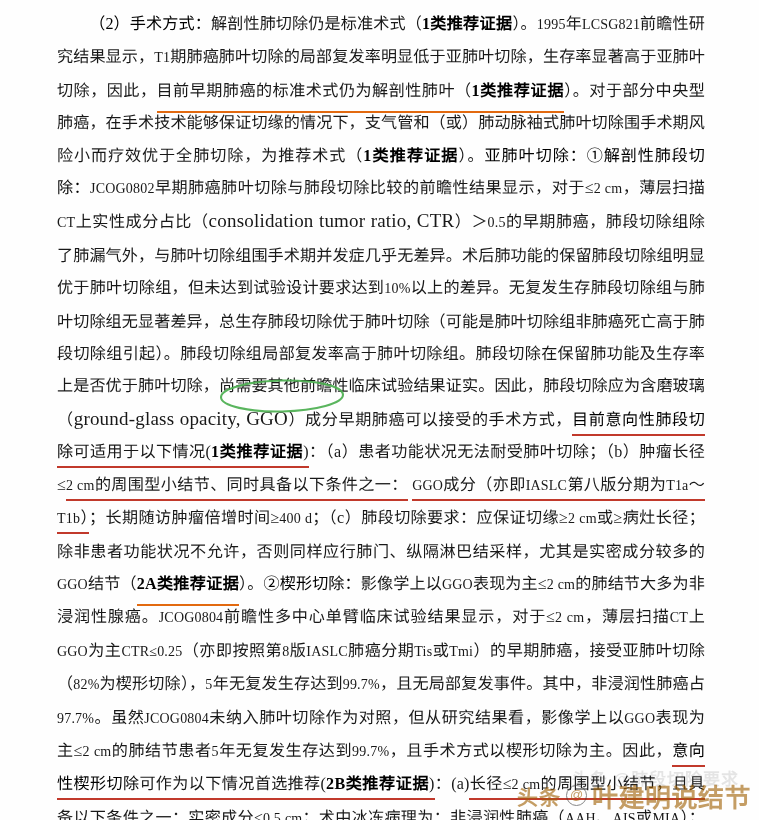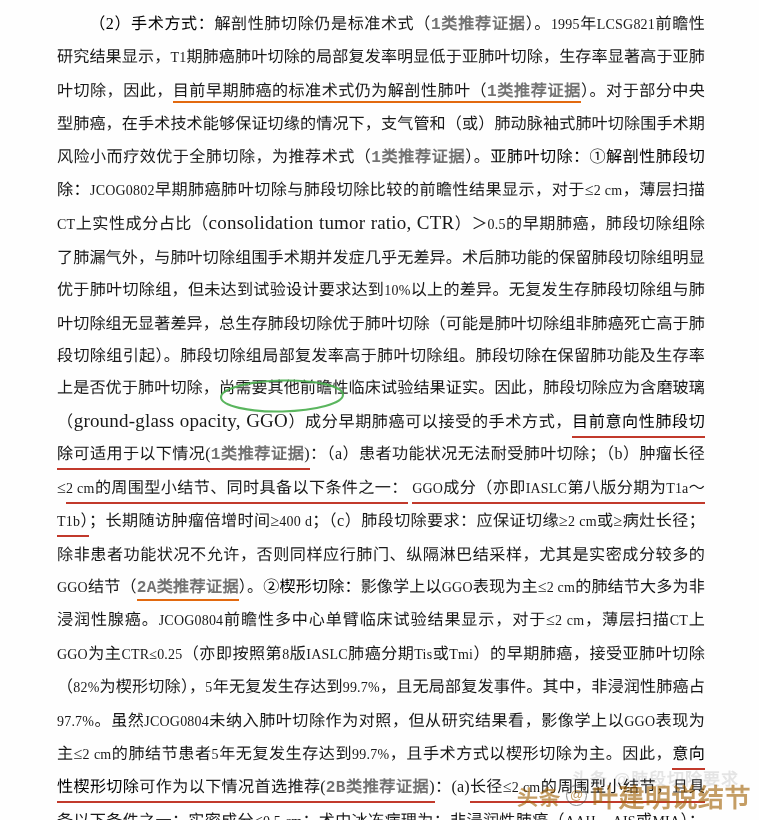--- a/index.html
+++ b/index.html
@@ -56,35 +56,34 @@
   }
   .sm {
     font-size: 19px;
   }
   .bold {
     font-weight: 400;
     color: #000000;
   }
   
   .grade {
-    color: #737373;
+    color: #000000;
     font-weight: 700;
     letter-spacing: 0.3px;
-    font-family: Liberation Mono, monospace;
   }
   
   .ul-red {
     border-bottom: 2.4px solid #c1392b;
     padding-bottom: 6px;
     box-decoration-break: clone;
     -webkit-box-decoration-break: clone;
   }
   .ul-orange {
     border-bottom: 2.4px solid #e2690f;
-    padding-bottom: 2px;
+    padding-bottom: 12px;
     box-decoration-break: clone;
     -webkit-box-decoration-break: clone;
   }
 
   
   #annotation-layer {
     position: absolute;
     left: 0; top: 0;
     width: 759px;
     height: 820px;

